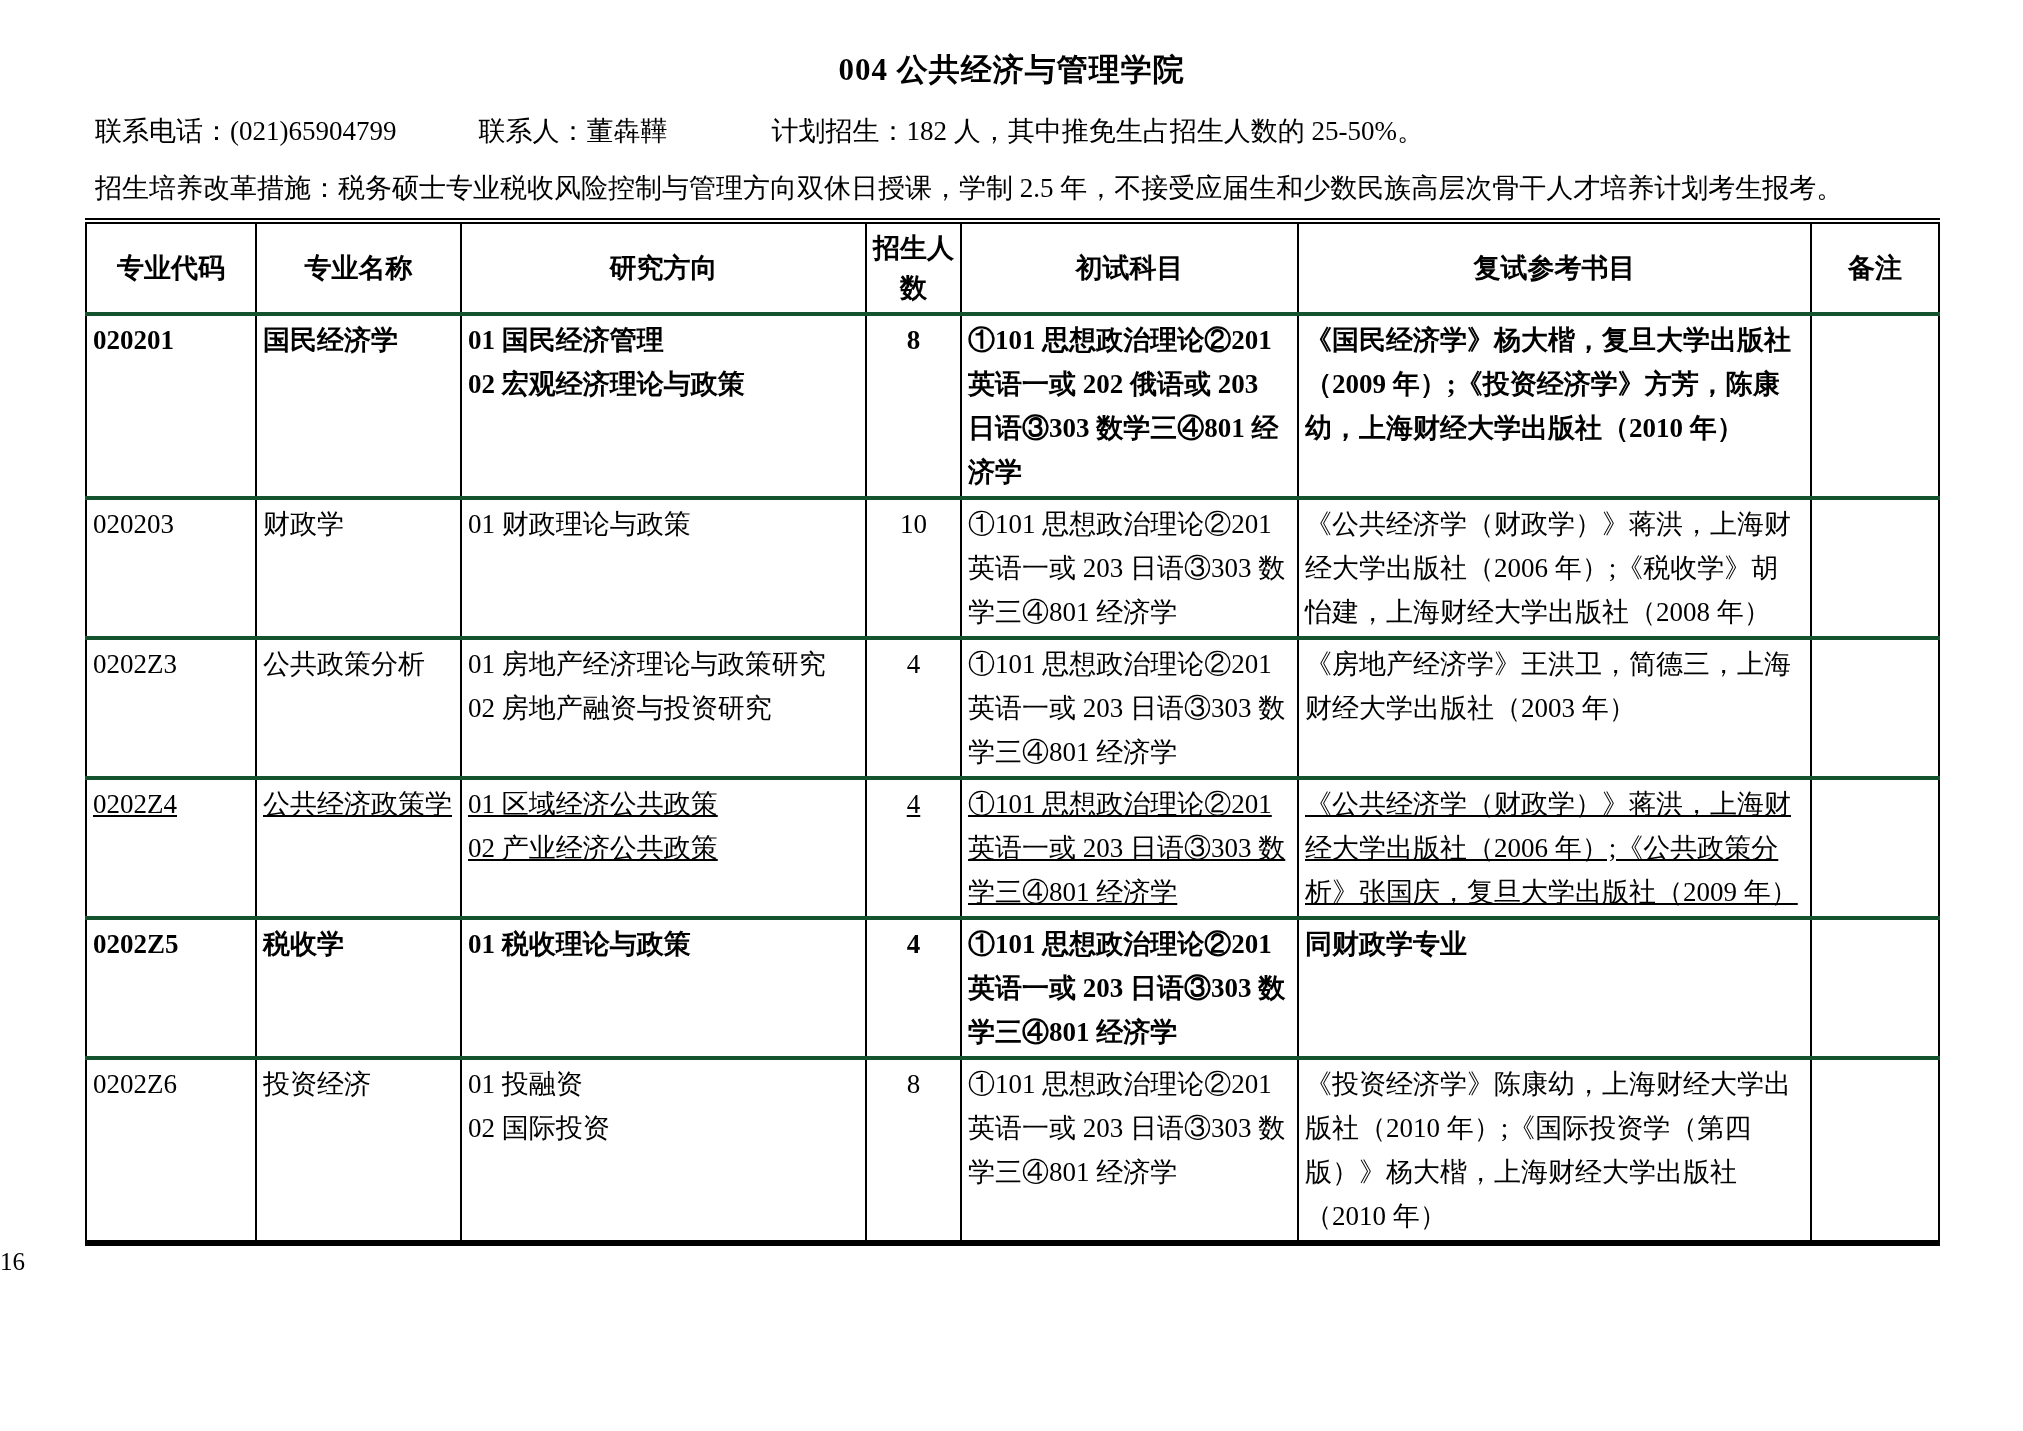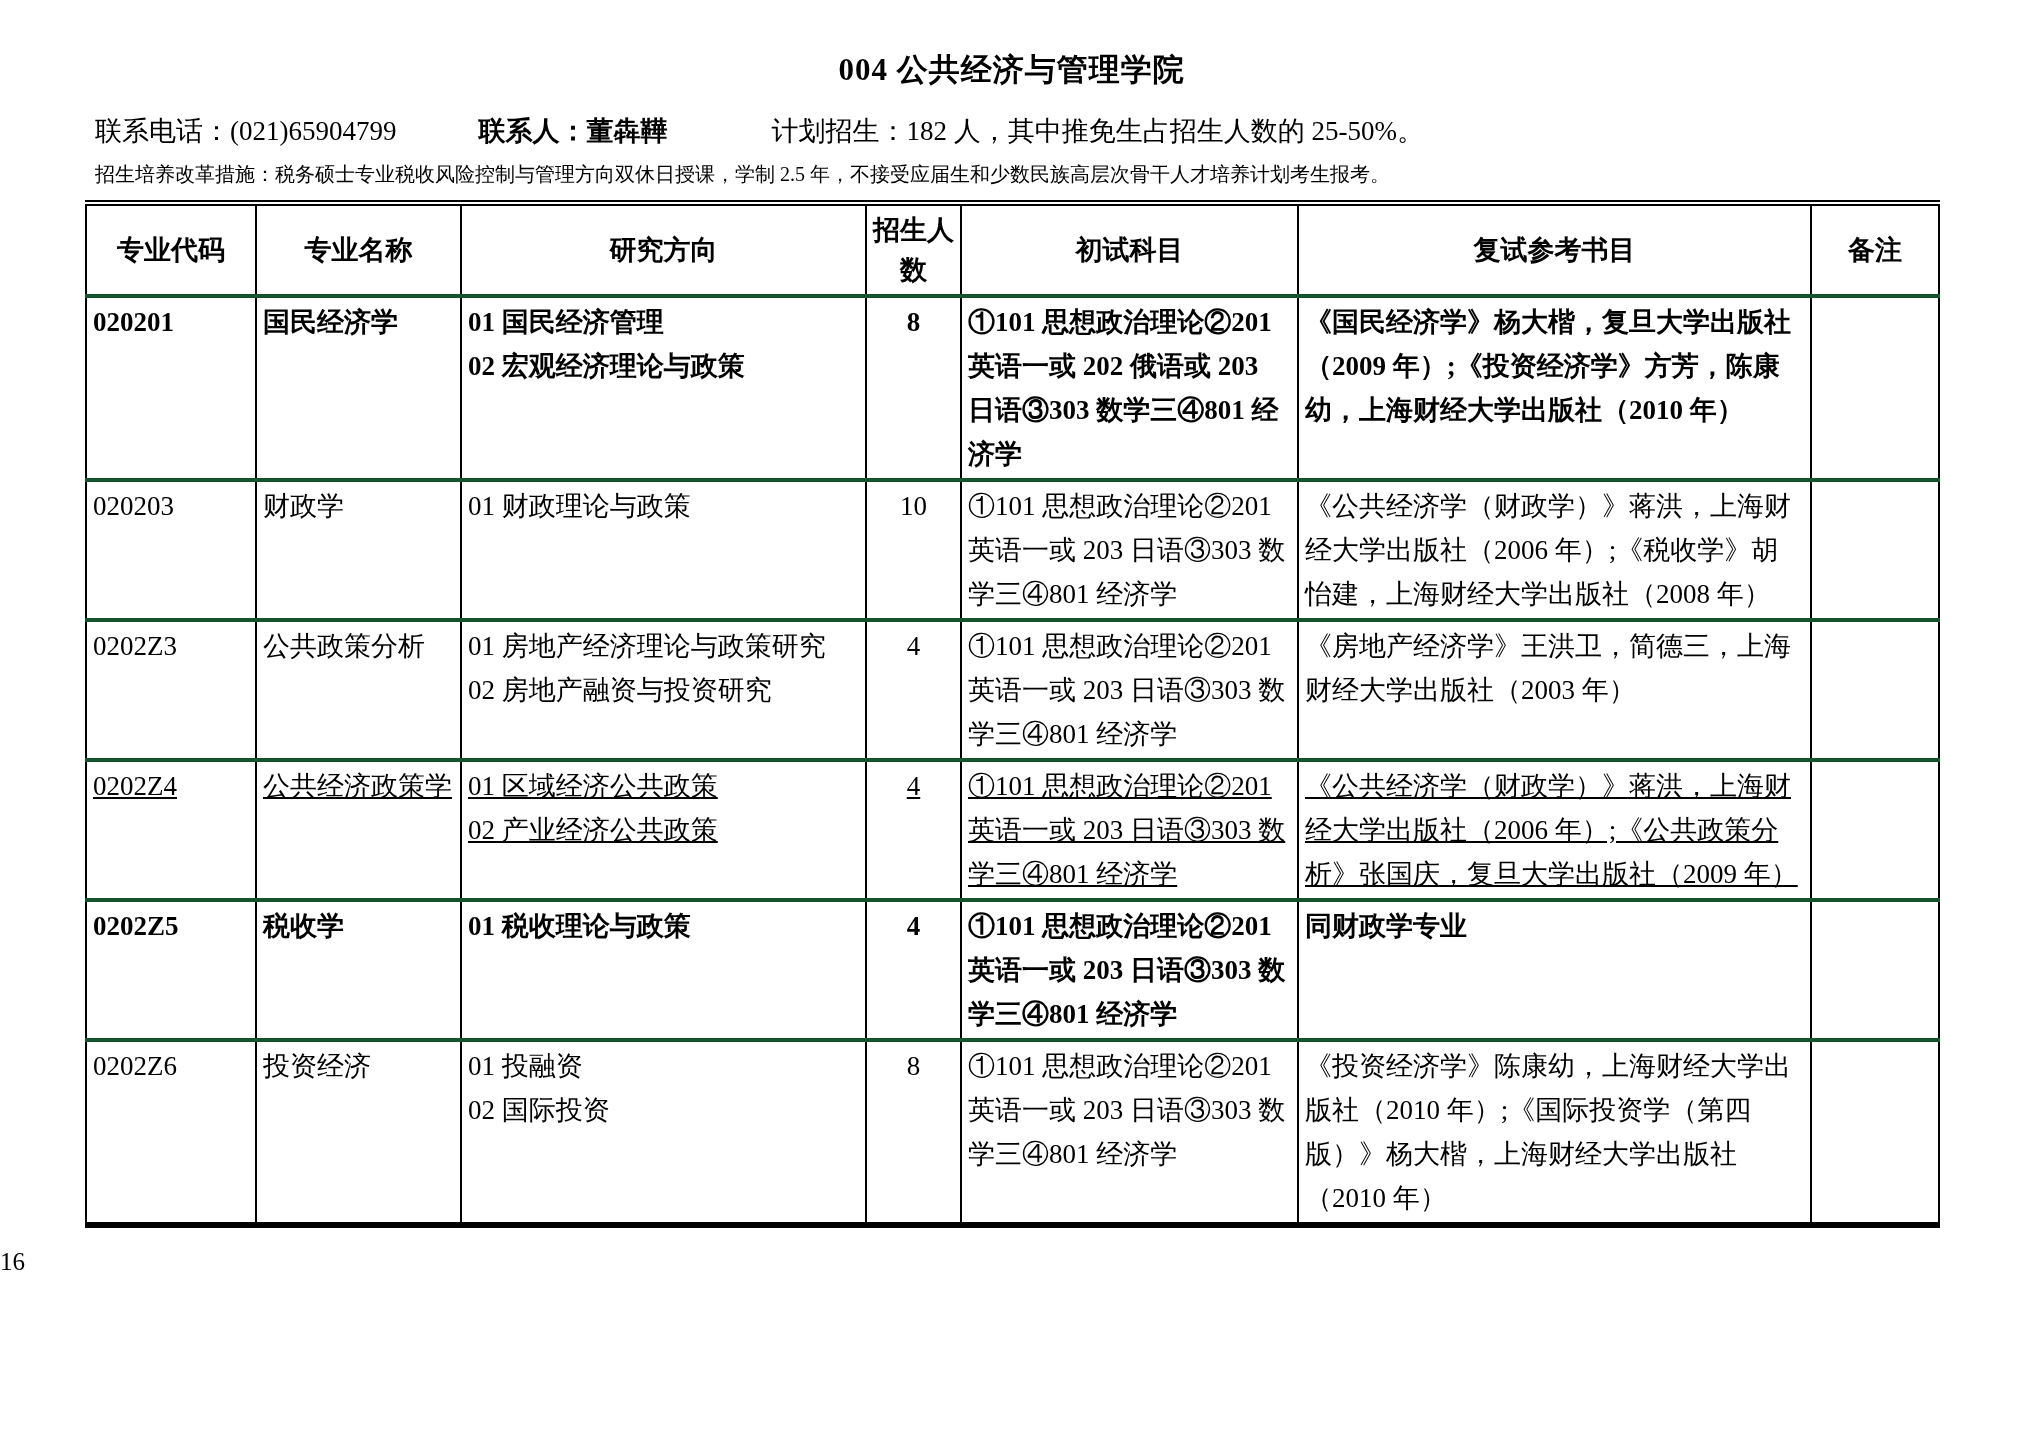--- a/index.html
+++ b/index.html
@@ -26,24 +26,24 @@
     font-size: 31px;
     font-weight: bold;
     letter-spacing: 1px;
   }
   .contact-line {
     margin: 22px 0 0 95px;
     font-size: 27px;
     white-space: nowrap;
   }
   .contact-line .seg-phone { margin-right: 82px; }
-  .contact-line .seg-person { margin-right: 104px; font-weight: bold; }
+  .contact-line .seg-person { margin-right: 104px; }
   .measures-line {
-    margin: 12px 0 0 95px;
-    font-size: 20px;
+    margin: 21px 0 0 95px;
+    font-size: 27px;
     white-space: nowrap;
   }
   table.adm-table {
     margin: 12px 0 0 85px;
     width: 1853px;
     table-layout: fixed;
     border-collapse: collapse;
     border-top: 6px double #000;
     border-bottom: 6px solid #000;
     border-left: 2px solid #000;

